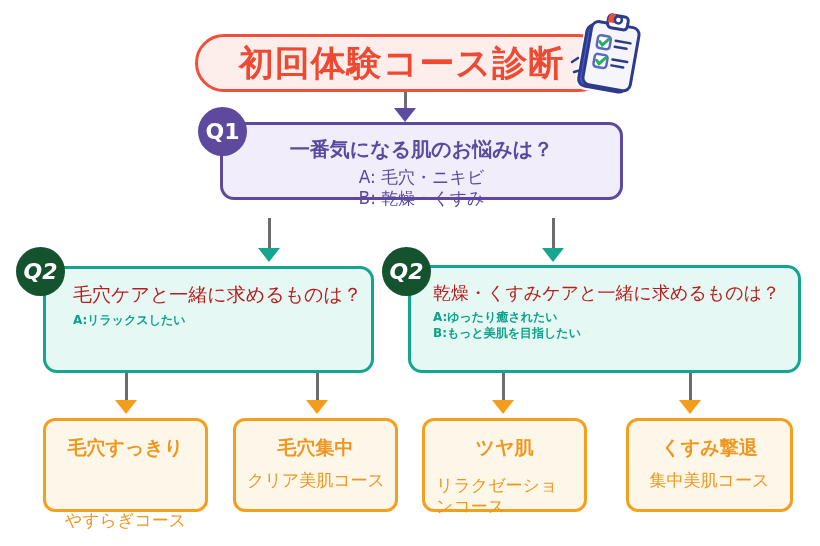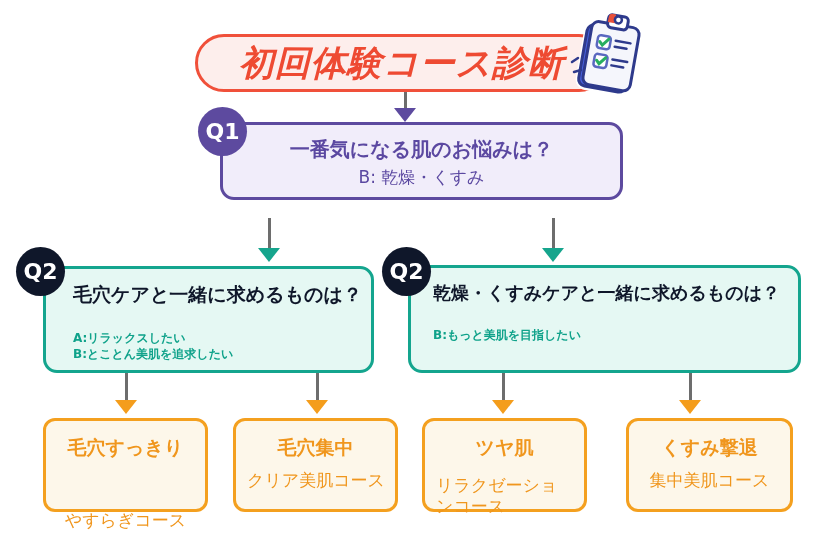--- a/index.html
+++ b/index.html
@@ -10,46 +10,46 @@
   .arrow{position:absolute;width:22px;display:flex;flex-direction:column;align-items:center;}
   .arrow .shaft{width:3px;background:#6d6d6d;flex:1;}
   .arrow .head{width:0;height:0;border-left:11px solid transparent;border-right:11px solid transparent;border-top:14px solid #6d6d6d;}
   .arrow.purple .head{border-top-color:#5d4a9f;}
   .arrow.teal .head{border-top-color:#16a58d;}
   .arrow.orange .head{border-top-color:#f49d1c;}
 
   
   .title-pill{position:absolute;left:195px;top:34px;width:407px;height:52px;
     background:#fdeeec;border:3px solid #f0503a;border-radius:30px;
-    display:flex;align-items:center;justify-content:center;z-index:3;font-style:italic;}
+    display:flex;align-items:center;justify-content:center;z-index:3;}
   .title-pill span{font-size:35px;font-weight:bold;color:#ee4a32;letter-spacing:1px;}
   .clipboard{position:absolute;left:568px;top:10px;z-index:4;}
 
   
   .qbox{position:absolute;border-radius:14px;box-sizing:border-box;z-index:1;}
   .q1box{left:220px;top:122px;width:403px;height:78px;background:#f1edfa;border:3px solid #5d4a9f;
     display:flex;flex-direction:column;align-items:center;padding-top:11px;}
   .q1box .question{font-size:20px;font-weight:bold;color:#5b48a1;white-space:nowrap;}
   .q1box .option{font-size:17px;color:#5b48a1;line-height:1.26;white-space:nowrap;}
   .q1box .question{margin-bottom:4px;}
 
   .q2box{background:#e5f8f3;border:3px solid #14a58e;}
-  .q2box .question{font-weight:bold;color:#0f172a;white-space:nowrap;margin-bottom:23px;}
+  .q2box .question{font-weight:normal;color:#b91c1c;white-space:nowrap;margin-bottom:5px;}
   .q2box .option{font-size:12px;color:#0fa28a;line-height:1.3;white-space:nowrap;font-weight:bold;}
   .q2left{left:43px;top:266px;width:331px;height:107px;padding:13px 0 0 27px;}
   .q2left .question{font-size:19px;}
   .q2right{left:408px;top:265px;width:393px;height:108px;padding:13px 0 16px 22px;}
   .q2right .question{font-size:18px;}
 
   
   .badge{position:absolute;width:49px;height:49px;border-radius:50%;
     display:flex;align-items:center;justify-content:center;
     color:#ffffff;font-weight:bold;font-size:22px;z-index:2;}
   .badge.purple-badge{background:#5d4a9f;}
-  .badge.teal-badge{background:#0f172a;}
+  .badge.teal-badge{background:#14532d;font-style:italic;}
   #q1badge{left:198px;top:107px;}
   #q2lbadge{left:16px;top:247px;}
   #q2rbadge{left:382px;top:247px;}
 
   
   .result{position:absolute;top:418px;height:94px;box-sizing:border-box;
     background:#fdf7ea;border:3px solid #f4a01f;border-radius:12px;
     display:flex;flex-direction:column;padding:14px 11px 0 11px;z-index:1;}
   .result .r-title{font-size:19px;font-weight:bold;color:#f0961d;text-align:center;white-space:nowrap;}
   .result .r-course{font-size:17px;color:#f0961d;text-align:center;margin-top:8px;white-space:nowrap;}
@@ -112,33 +112,34 @@
       <rect x="27" y="46" width="13" height="13" rx="3" fill="#ffffff" stroke="#5a68c0" stroke-width="2.5"></rect>
       <path d="M29.5 52.5 l3 3 l5.5 -7" fill="none" stroke="#27ae60" stroke-width="3" stroke-linecap="round"></path>
       <line x1="45" y1="49" x2="60" y2="49" stroke="#2e3a8c" stroke-width="2.5" stroke-linecap="round"></line>
       <line x1="45" y1="55" x2="57" y2="55" stroke="#2e3a8c" stroke-width="2.5" stroke-linecap="round"></line>
     </g>
     <path d="M4 52 l6 -4 M6 62 l7 -2" stroke="#2e3a8c" stroke-width="2.5" fill="none" stroke-linecap="round"></path>
   </svg>
 
   <div class="qbox q1box">
     <div class="question">一番気になる肌のお悩みは？</div>
+    <div class="option">A: 毛穴・ニキビ</div>
     <div class="option">B: 乾燥・くすみ</div>
   </div>
   <div class="badge purple-badge" id="q1badge">Q1</div>
 
   <div class="qbox q2box q2left">
     <div class="question">毛穴ケアと一緒に求めるものは？</div>
     <div class="option">A:リラックスしたい</div>
-    <div class="option">B:とことん美肌を追求したい</div>
   </div>
   <div class="badge teal-badge" id="q2lbadge">Q2</div>
 
   <div class="qbox q2box q2right">
     <div class="question">乾燥・くすみケアと一緒に求めるものは？</div>
+    <div class="option">A:ゆったり癒されたい</div>
     <div class="option">B:もっと美肌を目指したい</div>
   </div>
   <div class="badge teal-badge" id="q2rbadge">Q2</div>
 
   <div class="result" id="r1">
     <div class="r-title">毛穴すっきり</div>
     <div class="r-course">やすらぎコース</div>
   </div>
   <div class="result" id="r2">
     <div class="r-title">毛穴集中</div>

